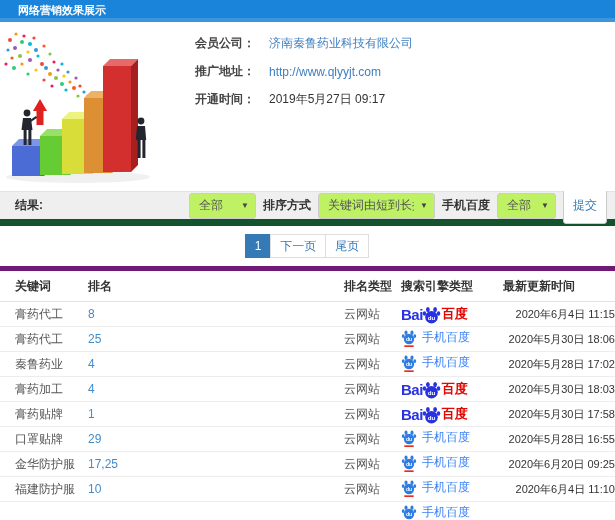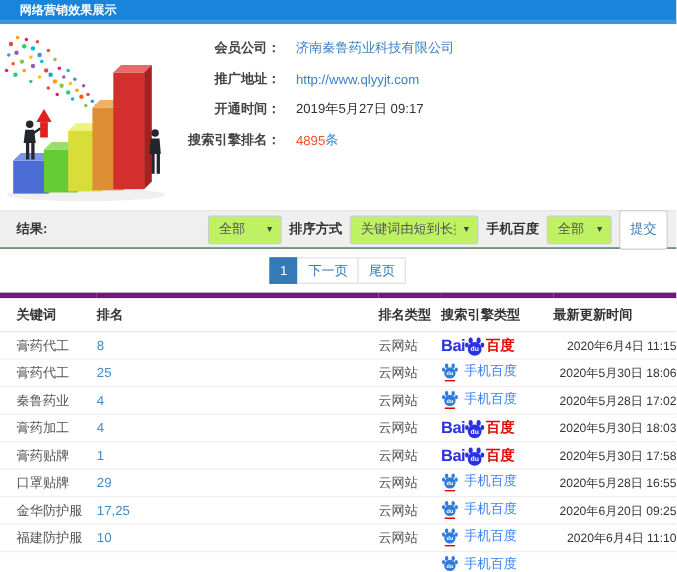--- a/index.html
+++ b/index.html
@@ -17,21 +17,21 @@
   .illu { position:absolute; left:0; top:4px; }
   .info { position:absolute; left:155px; top:14px; }
   .info-row { display:flex; align-items:center; height:15px; margin-bottom:13px; }
   .ilabel { display:inline-block; width:100px; text-align:right; font-weight:bold; color:#444; }
   .ival { margin-left:14px; color:#333; text-decoration:none; }
   a.ival, .link { color:#3d7fc1; text-decoration:none; cursor:pointer; }
   .hl { font-style:normal; color:#f4502a; margin-left:14px; }
   .hl-unit { color:#3d8fd8; text-decoration:none; }
   
   .result-bar { height:35px; background:#efefef; border-top:1px solid #e3e3e3;
-    border-bottom:1px solid #14532d; display:flex; align-items:center; padding:0 8px 0 15px; }
+    border-bottom:7px solid #14532d; display:flex; align-items:center; padding:0 8px 0 15px; }
   .result-label { font-weight:bold; color:#333; }
   .filters { margin-left:auto; display:flex; align-items:center; gap:7px; }
   .flabel { font-weight:bold; color:#333; white-space:nowrap; }
   .fselect { height:26px; background:#bef264; border:1px solid #ccc; border-radius:3px;
     display:flex; align-items:center; padding:0 6px 0 9px; color:#555; cursor:pointer; }
   .fselect .sel-text { flex:1; white-space:nowrap; overflow:hidden; }
   .arrow { font-size:8px; color:#444; margin-left:6px; }
   .w1 { width:67px; } .w2 { width:117px; } .w3 { width:59px; }
   .submit-btn { height:36px; width:44px; background:#fff; border:1px solid #ccc;
     border-radius:3px; color:#337ab7; font-size:12px; cursor:pointer; }
@@ -168,25 +168,20 @@
       <a class="ival link">济南秦鲁药业科技有限公司</a>
     </div>
     <div class="info-row">
       <span class="ilabel">推广地址：</span>
       <a class="ival link">http://www.qlyyjt.com</a>
     </div>
     <div class="info-row">
       <span class="ilabel">开通时间：</span>
       <span class="ival">2019年5月27日 09:17</span>
     </div>
-    <div class="info-row">
-      <span class="ilabel">搜索引擎排名：</span>
-      <em class="hl">4895</em>
-      <a class="hl-unit">条</a>
-    </div>
   </div>
 </div>
 
 <div class="result-bar">
   <span class="result-label">结果:</span>
   <div class="filters">
     <div class="fselect w1">
       <span class="sel-text">全部</span>
       <span class="arrow">▼</span>
     </div>

